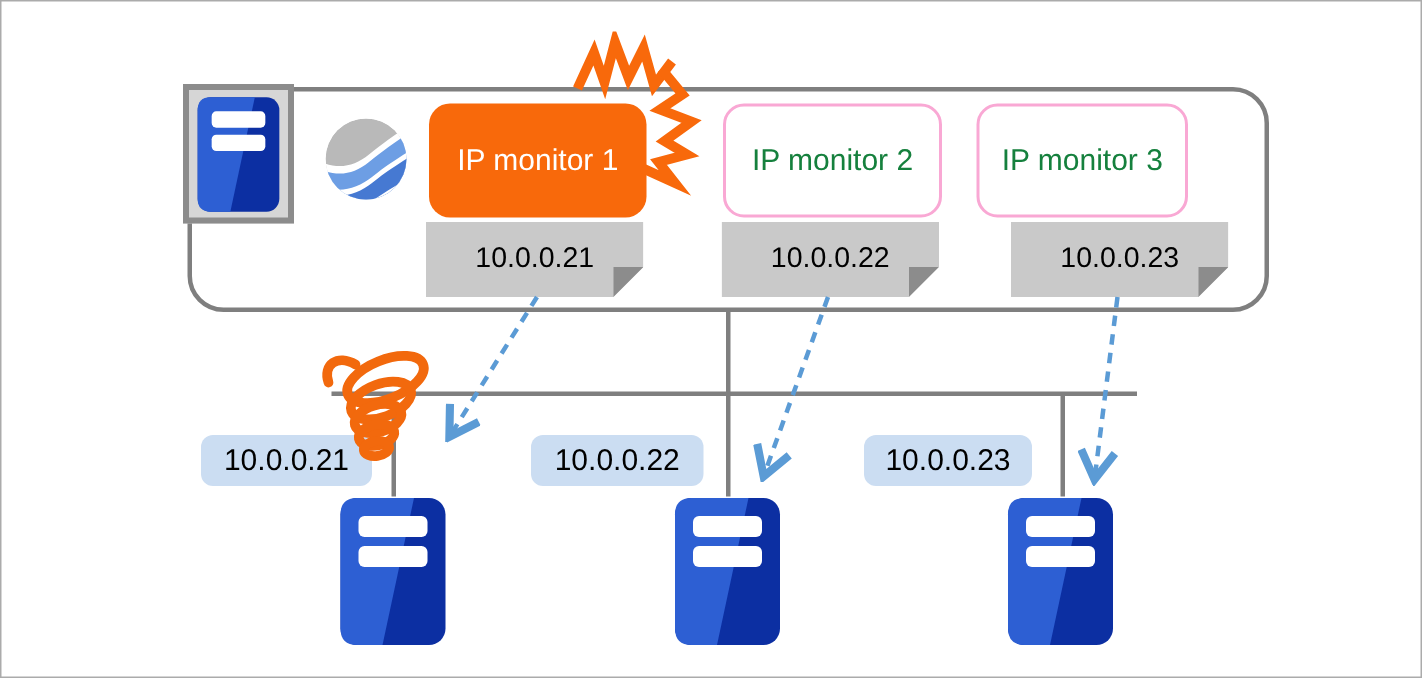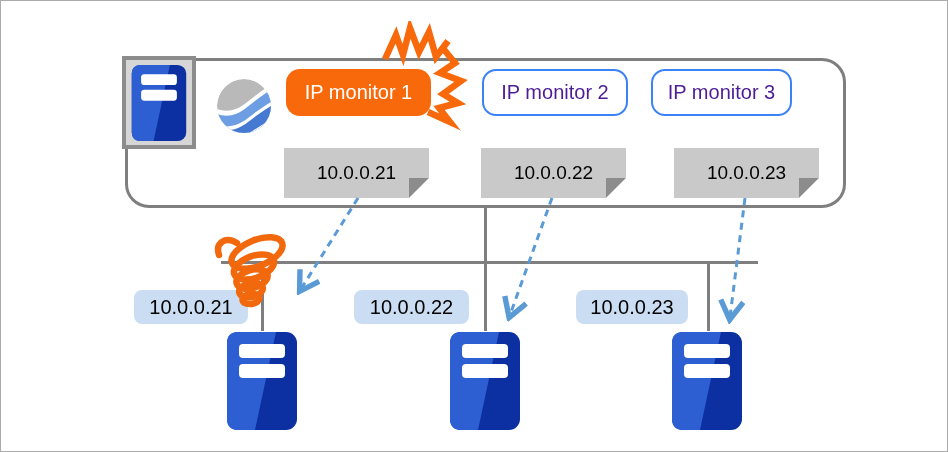--- a/index.html
+++ b/index.html
@@ -10,24 +10,24 @@
     border:3px solid #7f7f7f;border-radius:24px;background:#fff;box-sizing:border-box;z-index:2;}
 
   
   .host-frame{position:absolute;left:121px;top:55px;width:74px;height:93px;
     border:4px solid #8c8c8c;background:#d6d6d6;box-sizing:border-box;z-index:6;
     display:flex;align-items:center;justify-content:center;}
 
   .logo{position:absolute;left:215px;top:77px;width:56px;height:56px;z-index:6;}
 
   
-  .monitor{position:absolute;top:68px;height:47px;border-radius:14px;box-sizing:border-box;
+  .monitor{position:absolute;top:68px;height:76px;border-radius:14px;box-sizing:border-box;
     display:flex;align-items:center;justify-content:center;font-size:20px;z-index:6;}
   .monitor.alert{background:#f8690b;color:#fff;border:none;}
-  .monitor.normal{background:#fff;color:#4c1d95;border:2px solid #3b82f6;}
+  .monitor.normal{background:#fff;color:#15803d;border:2px solid #f9a8d4;}
   #monitor-1{left:285px;width:145px;}
   #monitor-2{left:481px;width:146px;}
   #monitor-3{left:650px;width:141px;}
 
   
   .note{position:absolute;top:147px;width:145px;height:50px;background:#c9c9c9;z-index:6;
     display:flex;align-items:center;justify-content:center;font-size:19px;color:#000;
     clip-path:polygon(0 0,100% 0,100% calc(100% - 20px),calc(100% - 20px) 100%,0 100%);}
   .note::after{content:"";position:absolute;right:0;bottom:0;width:0;height:0;
     border-top:20px solid #8c8c8c;border-right:20px solid transparent;}

